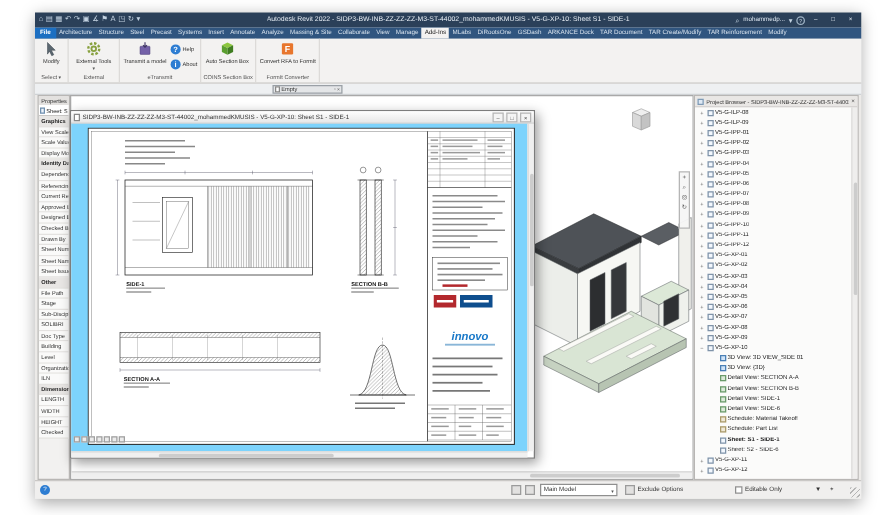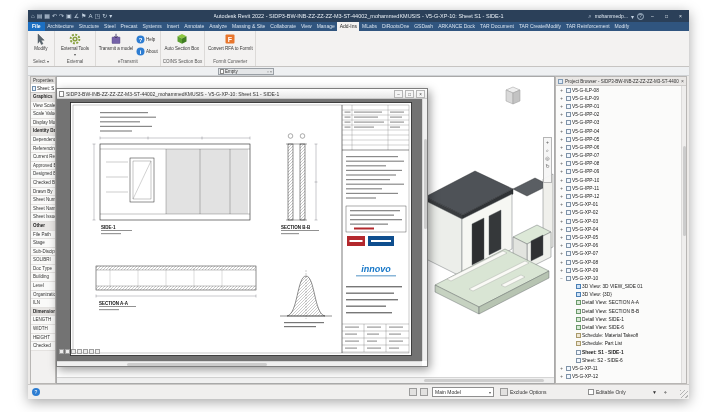--- a/index.html
+++ b/index.html
@@ -83,21 +83,21 @@
   .trow.ic-v3d .icon{background:#cfe3f7;border-color:#4a7fb5}
   .trow.ic-detail .icon{background:#dbe9d9;border-color:#6a9a6a}
   .trow.ic-sched .icon{background:#efe7d5;border-color:#a99a6a}
 
   
   .sheetwin{position:absolute;left:28px;top:78px;width:372px;height:279px;background:#fff;border:1px solid #7d7d7d;box-shadow:2px 3px 9px rgba(0,0,0,.4);z-index:5}
   .sw-title{height:10px;background:linear-gradient(#fefefe,#e7e7e7);border-bottom:1px solid #c9c9c9;display:flex;align-items:center;padding:0 2px;gap:2px}
   .sw-title .doc-ic{width:5px;height:6px;border:.5px solid #888;background:#fff;flex:none}
   .sw-title .t{font-size:5px;color:#333;white-space:nowrap;overflow:hidden;flex:1}
   .sw-btn{width:9px;height:8px;border:.5px solid #b5b5b5;background:#f4f4f4;font-size:4.5px;line-height:7px;text-align:center;color:#444;flex:none}
-  .sw-content{position:absolute;top:10px;left:0;right:5px;bottom:5px;background:#737373;overflow:hidden}
+  .sw-content{position:absolute;top:10px;left:0;right:5px;bottom:5px;background:#7dd3fc;overflow:hidden}
   .sw-vscroll{position:absolute;top:10px;right:0;bottom:5px;width:5px;background:#f0f0f0;border-left:.5px solid #d8d8d8}
   .sw-vscroll .thumb{position:absolute;left:.5px;right:.5px;top:40px;height:90px;background:#ccc;border-radius:2px}
   .sw-hscroll{position:absolute;left:0;right:5px;bottom:0;height:5px;background:#f0f0f0;border-top:.5px solid #d8d8d8}
   .sw-hscroll .thumb{position:absolute;top:.5px;bottom:.5px;left:70px;width:140px;background:#ccc;border-radius:2px}
   .viewctrl{position:absolute;left:2px;bottom:7px;display:flex;gap:1px;z-index:2}
   .vc{width:5px;height:5px;background:#ececec;border:.5px solid #9f9f9f}
 
   
   .statusbar{position:absolute;left:0;right:0;bottom:0;height:15px;background:#f0efee;border-top:1px solid #cac8c6;font-size:5px;color:#333}
   .sb-item{position:absolute;top:2px;height:10px;display:flex;align-items:center;gap:2px}

